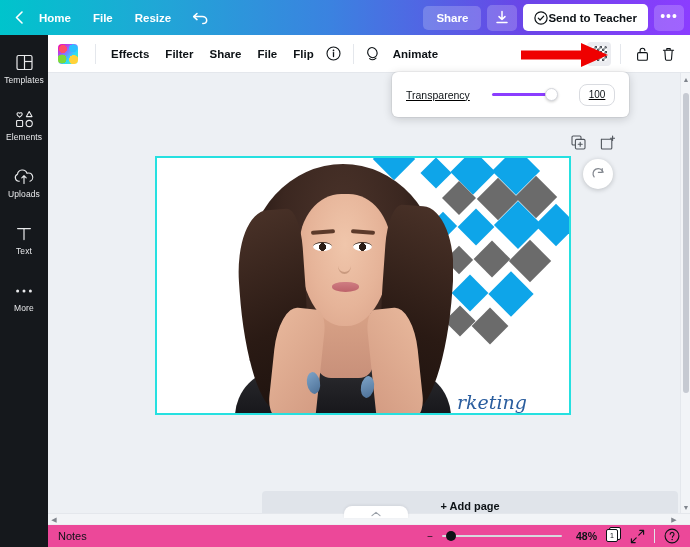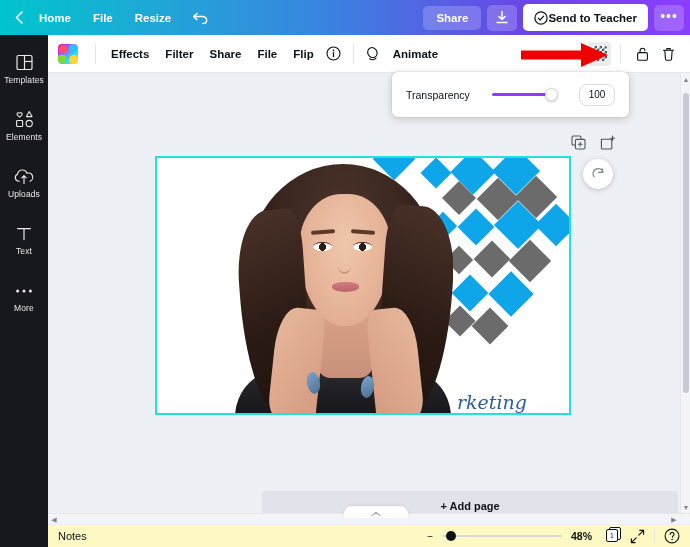--- a/index.html
+++ b/index.html
@@ -111,21 +111,21 @@
   }
 
   
   .red-arrow { position: absolute; left: 521px; top: 40px; z-index: 40; pointer-events: none; }
 
   
   .transp-popup {
     position: absolute; left: 392px; top: 72px; width: 237px; height: 45px;
     background: #fff; border-radius: 6px;
     box-shadow: 0 2px 10px rgba(14,19,24,0.18), 0 0 0 1px rgba(14,19,24,0.05);
-    display: flex; align-items: center; padding: 0 14px; gap: 22px; z-index: 30;
+    display: flex; align-items: center; padding: 0 14px; gap: 22px; z-index: 30; text-decoration: underline;
   }
   .transp-label { font-size: 10.5px; color: #0d1216; white-space: nowrap; }
   .slider-wrap { position: relative; flex: 1; height: 16px; display: flex; align-items: center; }
   .slider-track { width: 100%; height: 3px; background: #8b3dff; border-radius: 2px; }
   .slider-knob {
     position: absolute; right: -1px; top: 1px; width: 13px; height: 13px; border-radius: 50%;
     background: #fff; border: 1px solid #d5d7dd; box-shadow: 0 1px 3px rgba(0,0,0,0.2);
     cursor: pointer;
   }
   .transp-input {
@@ -265,33 +265,33 @@
   }
   .hs-arrow {
     position: absolute; top: 0; width: 12px; height: 11px;
     display: flex; align-items: center; justify-content: center;
     font-size: 7px; color: #80858d; cursor: pointer;
   }
 
   
   .bottombar {
     position: absolute; left: 48px; top: 524px; width: 642px; height: 23px;
-    background: #fef9c3; border-top: 1px solid #eceef2;
+    background: #ec4899; border-top: 1px solid #eceef2;
     display: flex; align-items: center; padding: 0 10px;
   }
   .notes { font-size: 11px; color: #0d1216; cursor: pointer; }
   .bb-right { margin-left: auto; display: flex; align-items: center; gap: 9px; }
   .zoom-minus { font-size: 10px; color: #0d1216; }
   .zoom-slider { position: relative; width: 120px; height: 12px; display: flex; align-items: center; }
   .zoom-track { width: 100%; height: 2px; background: #d6d9de; border-radius: 2px; }
   .zoom-knob {
     position: absolute; left: 4px; top: 1px; width: 10px; height: 10px; border-radius: 50%;
     background: #0d1216; cursor: pointer;
   }
-  .zoom-val { font-size: 10.5px; color: #0d1216; font-weight: bold; min-width: 26px; }
+  .zoom-val { font-size: 10.5px; color: #0d1216; font-weight: bold; min-width: 26px; text-align: right; }
   .bb-icon { display: flex; align-items: center; justify-content: center; cursor: pointer; color: #0d1216; position: relative; }
   .pagecount {
     position: relative; width: 15px; height: 15px;
   }
   .pagecount .num {
     position: absolute; left: 0; top: 0; width: 12px; height: 13px;
     border: 1.2px solid #0d1216; border-radius: 2px;
     font-size: 7px; display: flex; align-items: center; justify-content: center;
     background: #fff; z-index: 2;
   }

